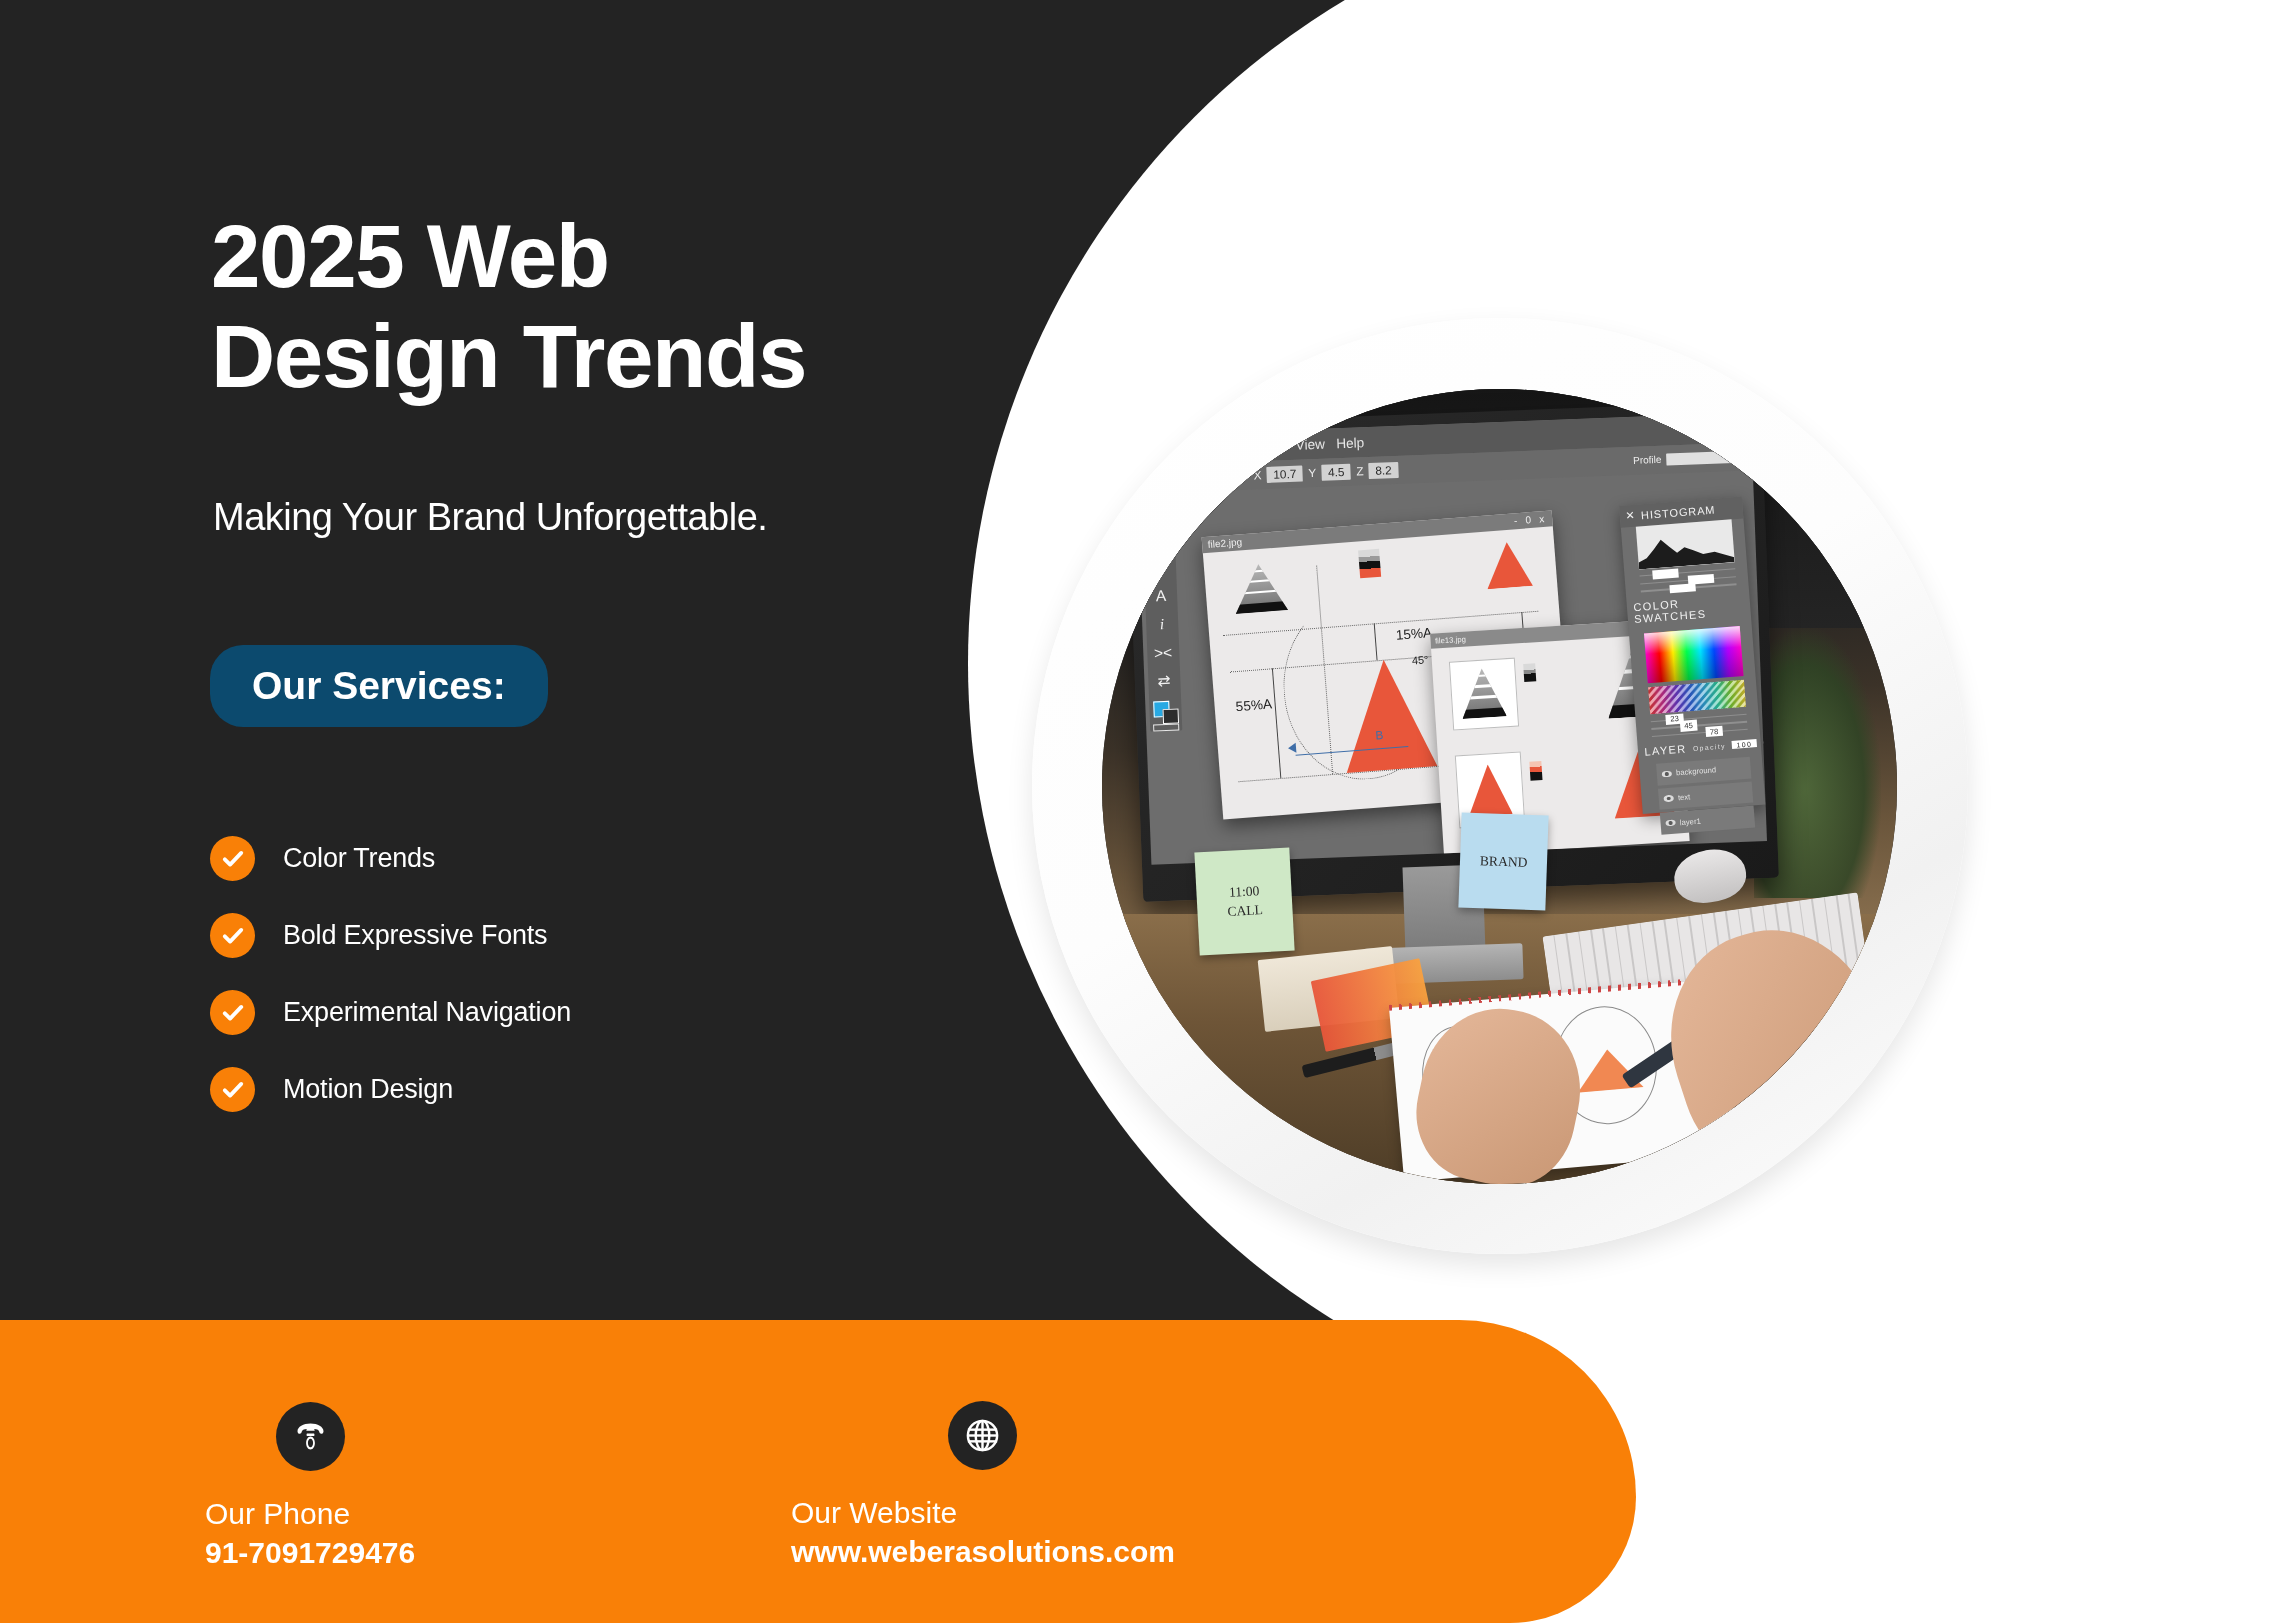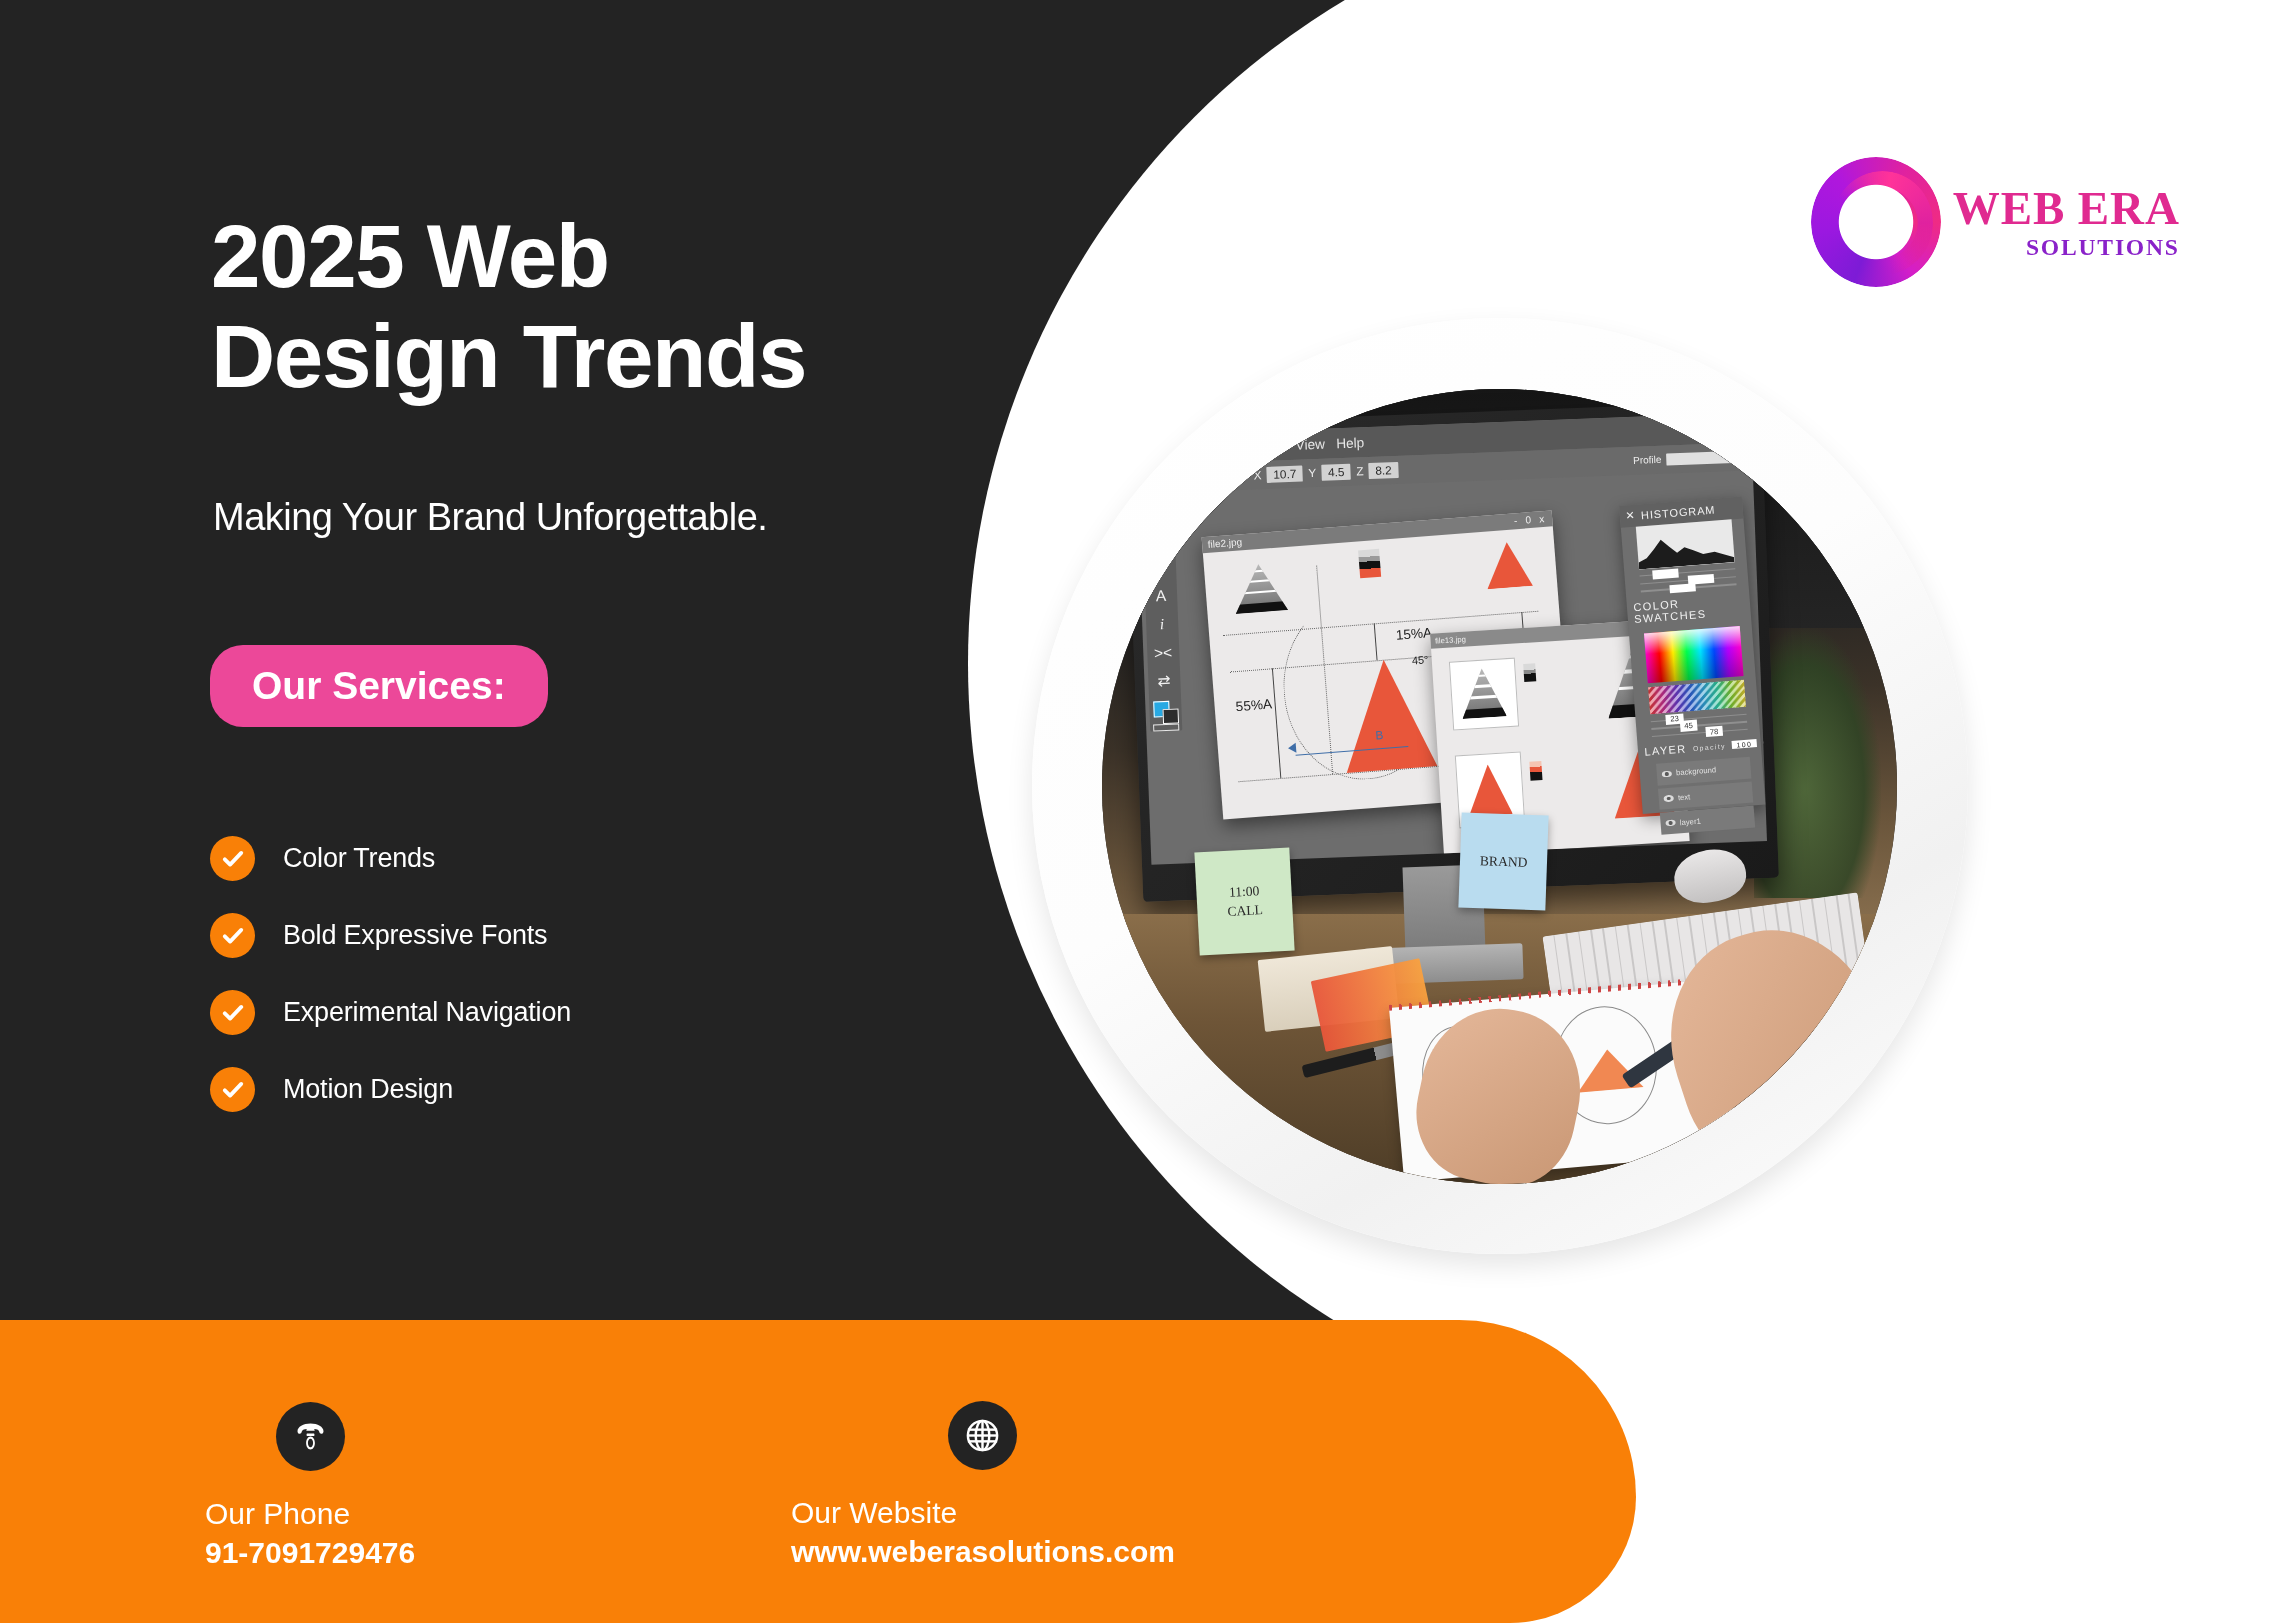--- a/index.html
+++ b/index.html
@@ -193,21 +193,21 @@
     color:#ffffff;font-size:89px;font-weight:700;line-height:1.12;
     letter-spacing:-1.4px;
   }
   .subhead{
     position:absolute;left:213px;top:496px;
     color:#ffffff;font-size:38px;font-weight:400;letter-spacing:-0.5px;
   }
   .services-pill{
     position:absolute;left:210px;top:645px;
     padding:19px 42px;
-    background:#ec4899;border-radius:33px;
+    background:#0c4a6e;border-radius:33px;
     color:#ffffff;font-size:39px;font-weight:700;
     display:inline-block;
   }
 
   .svc-list{position:absolute;left:210px;top:836px;}
   .svc-item{display:flex;align-items:center;gap:28px;margin-bottom:32px;}
   .svc-check{
     width:45px;height:45px;border-radius:50%;background:#F98007;
     display:flex;align-items:center;justify-content:center;flex:0 0 auto;
   }
@@ -475,27 +475,20 @@
     <div class="svc-item">
       <span class="svc-check">
         <svg viewBox="0 0 24 24">
             <path d="M4.5 12.5l5 5L20 6.5" fill="none" stroke="#fff" stroke-width="3.6" stroke-linecap="round" stroke-linejoin="round"></path>
           </svg>
       </span>
       <span class="svc-label">Motion Design</span>
     </div>
   </div>
 
-  <div class="logo">
-    <span class="logo-ring"></span>
-    <span class="logo-text">
-      <span class="logo-main">WEB ERA</span>
-      <span class="logo-sub">SOLUTIONS</span>
-    </span>
-  </div>
 
   <div class="contact contact-phone">
     <span class="contact-badge">
       <svg viewBox="0 0 24 24" fill="#fff">
         <path d="M12 4c-4.4 0-8 2.1-8 4.7 0 .9.5 1.6 1.3 1.6.7 0 1.2-.5 1.3-1.2.1-.6.4-1 .9-1.3.6-.3 1.4-.4 2.2-.4l-.3 1.1h5.2l-.3-1.1c.8 0 1.6.1 2.2.4.5.3.8.7.9 1.3.1.7.6 1.2 1.3 1.2.8 0 1.3-.7 1.3-1.6C20 6.1 16.4 4 12 4z"></path>
         <rect x="9.6" y="10.2" width="4.8" height="1.5" rx=".3"></rect>
         <path d="M12 12c-1.5 0-2.7 1.8-2.7 4s1.2 4 2.7 4 2.7-1.8 2.7-4-1.2-4-2.7-4zm0 1.4c.9 0 1.6 1.2 1.6 2.6s-.7 2.6-1.6 2.6-1.6-1.2-1.6-2.6.7-2.6 1.6-2.6z"></path>
       </svg>
     </span>
     <span class="contact-text">

